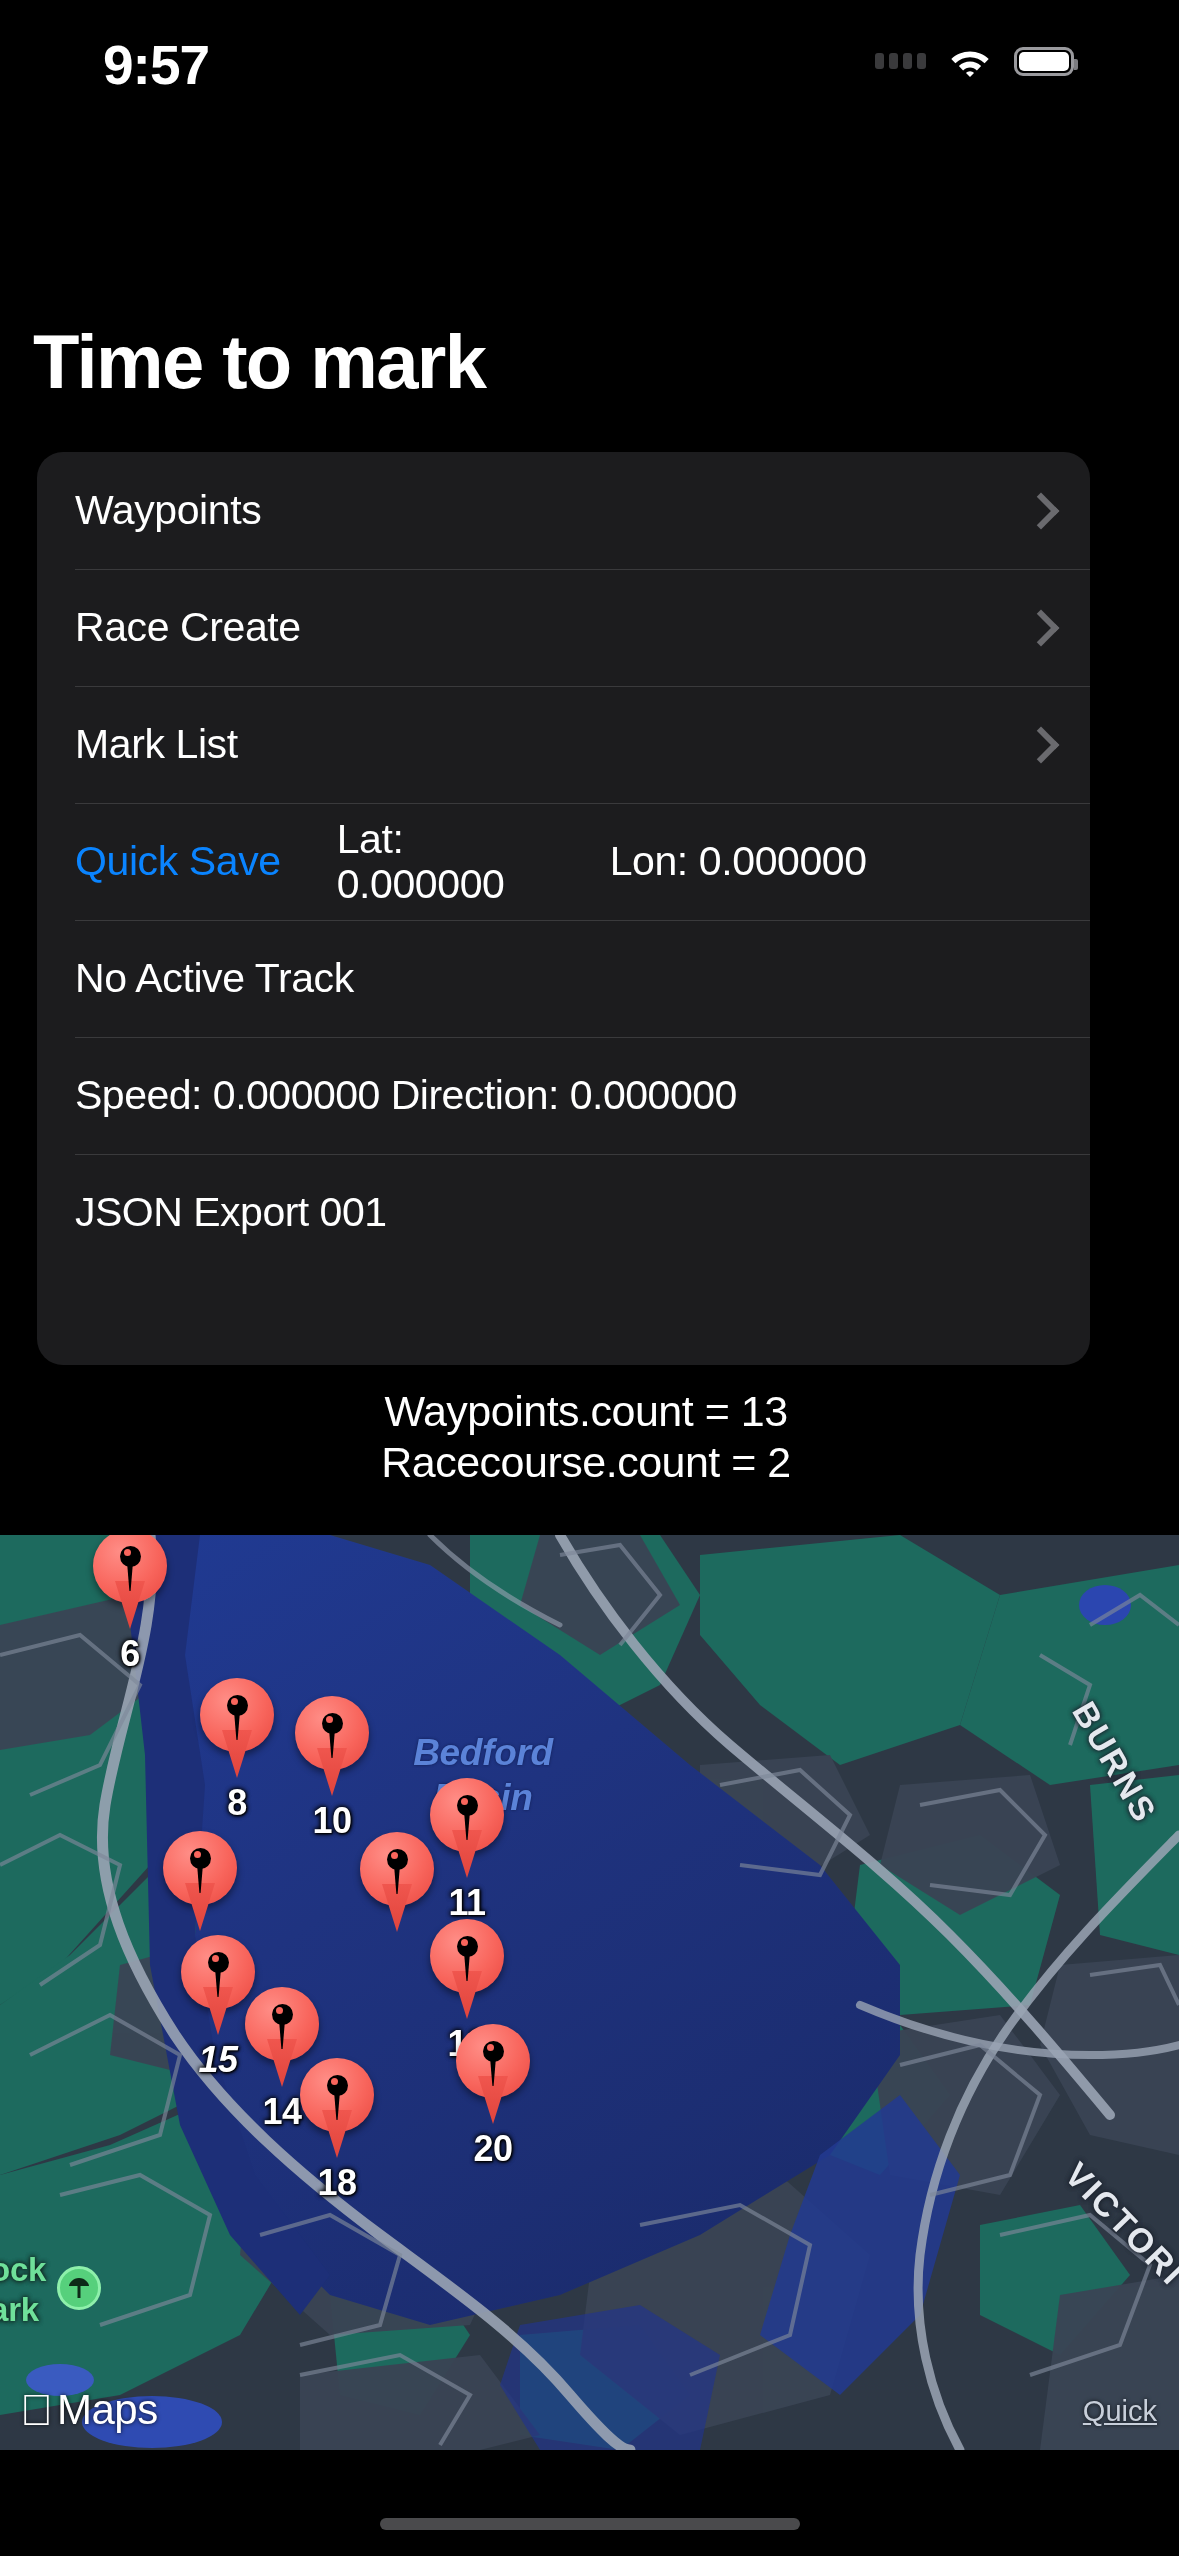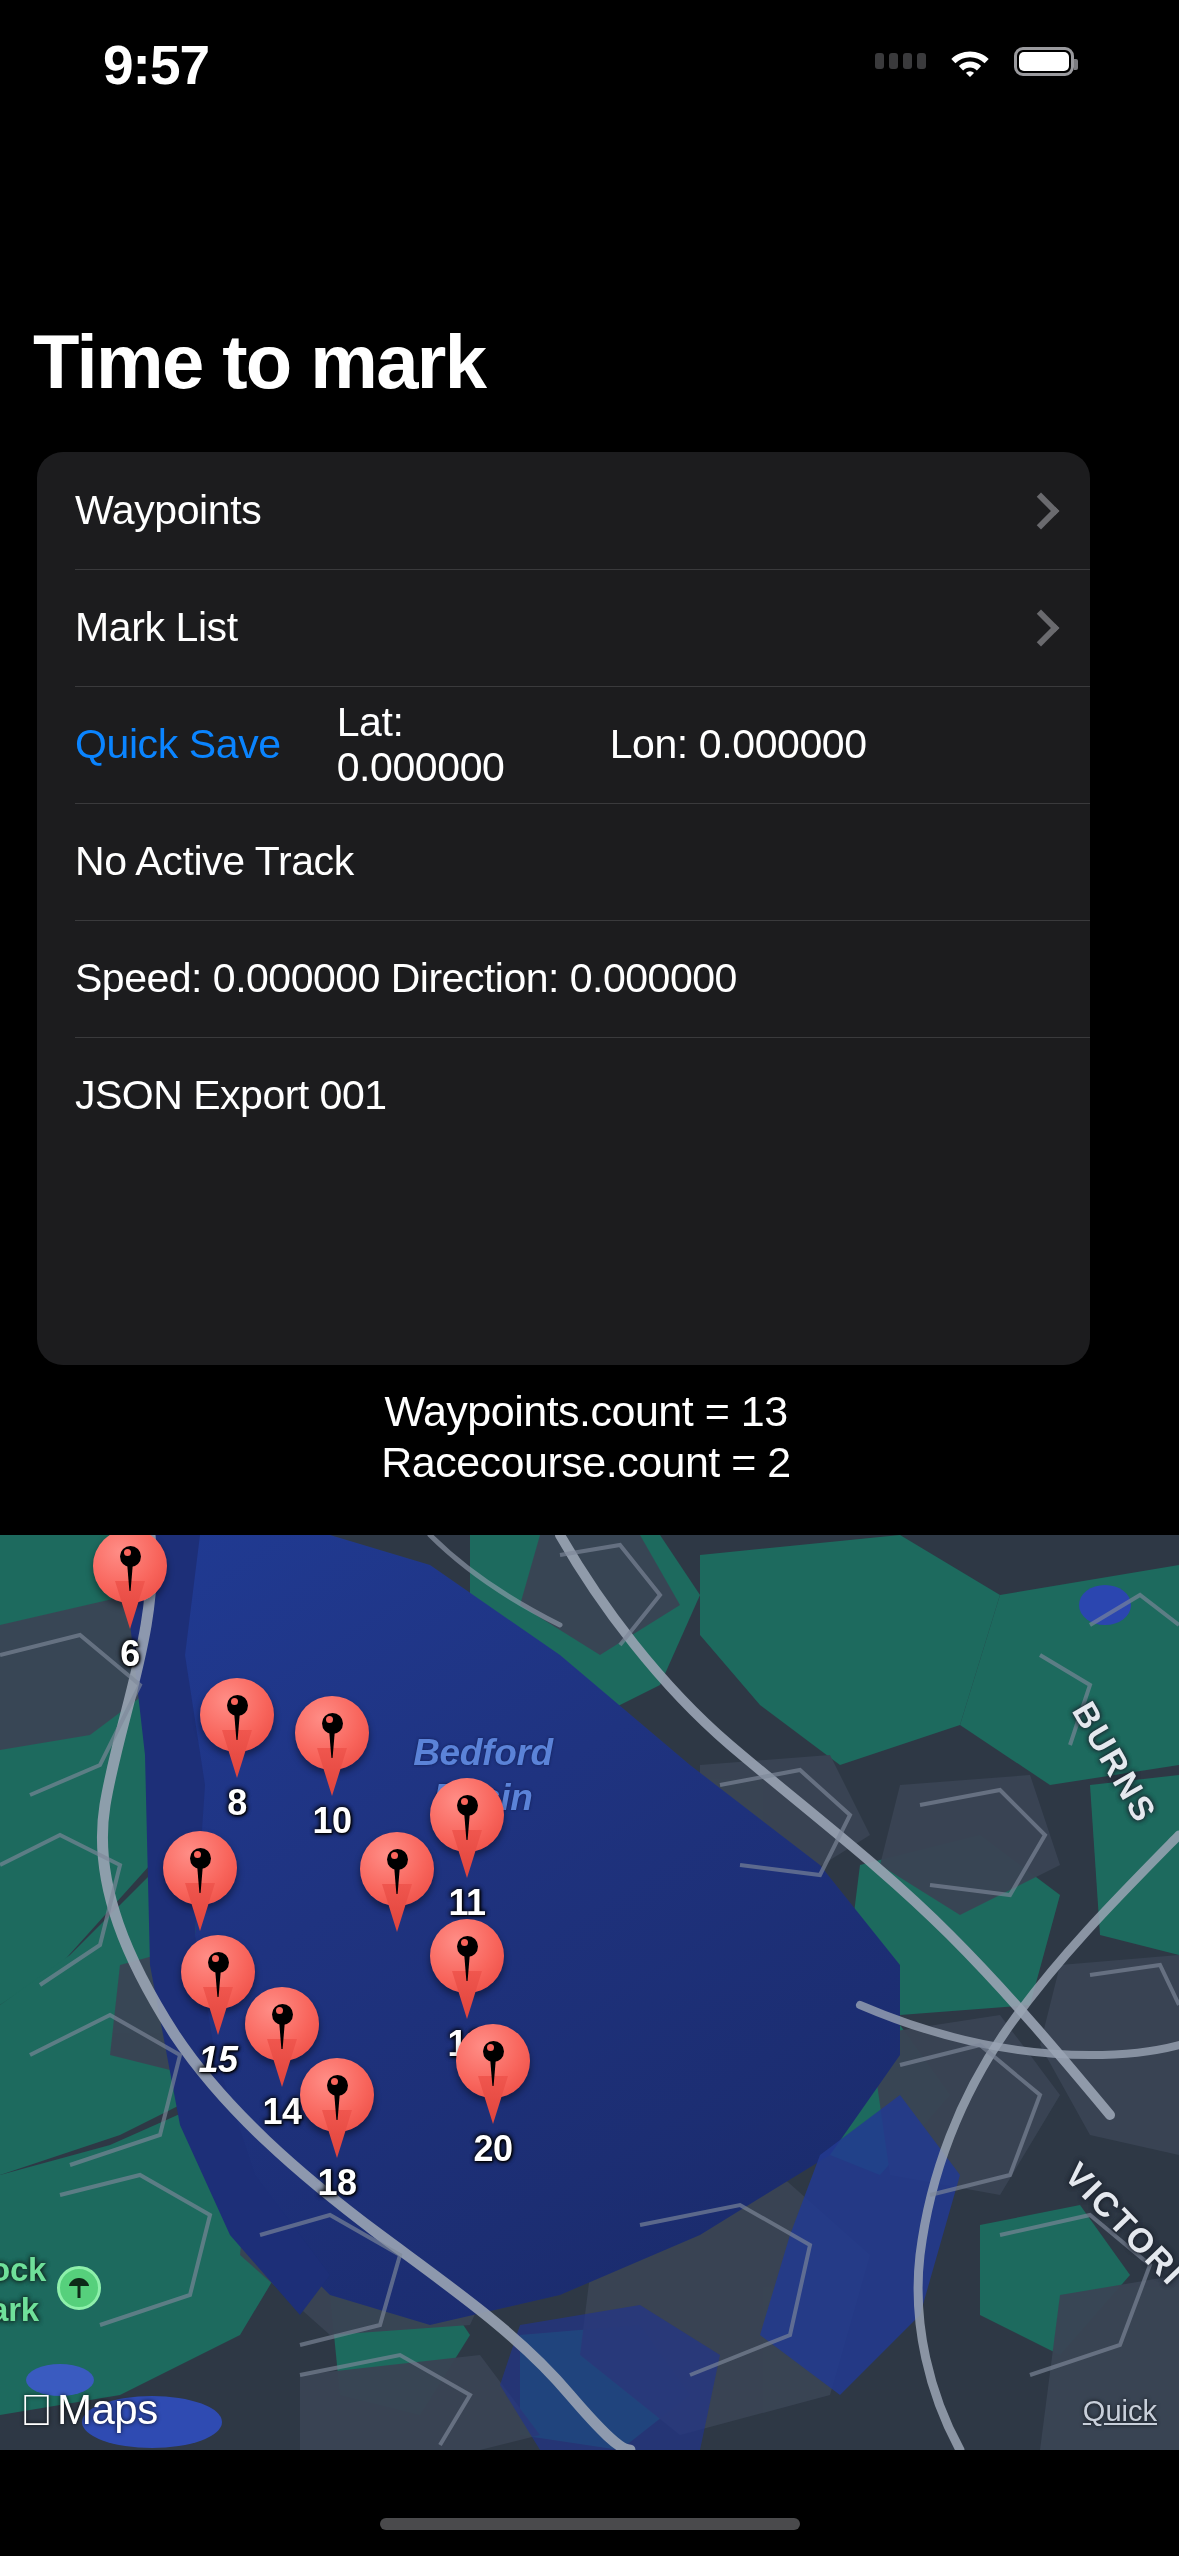--- a/index.html
+++ b/index.html
@@ -213,20 +213,24 @@
 
   <div class="page-title">Time to mark</div>
 
   <div class="card">
 
     <div class="row">
       <span class="row-label">Waypoints</span>
       <span class="chevron"></span>
     </div>
 
+    <div class="row">
+      <span class="row-label">Race Create</span>
+      <span class="chevron"></span>
+    </div>
 
     <div class="row">
       <span class="row-label">Mark List</span>
       <span class="chevron"></span>
     </div>
 
     <div class="row row-quicksave">
       <span class="quicksave-link">Quick Save</span>
       <span class="latblock">
         <span>Lat:</span>

